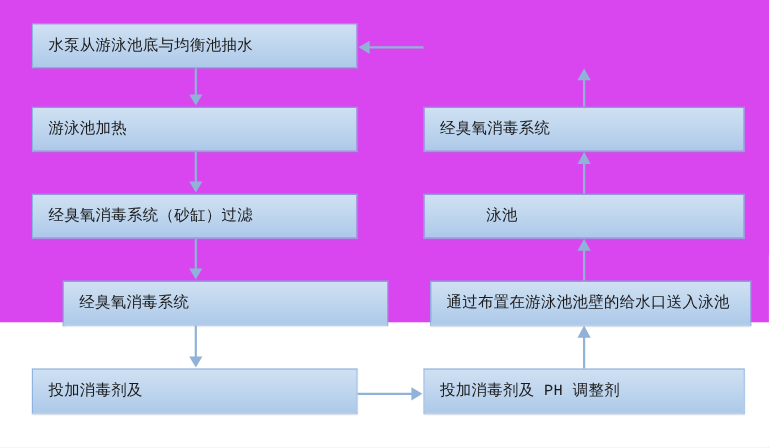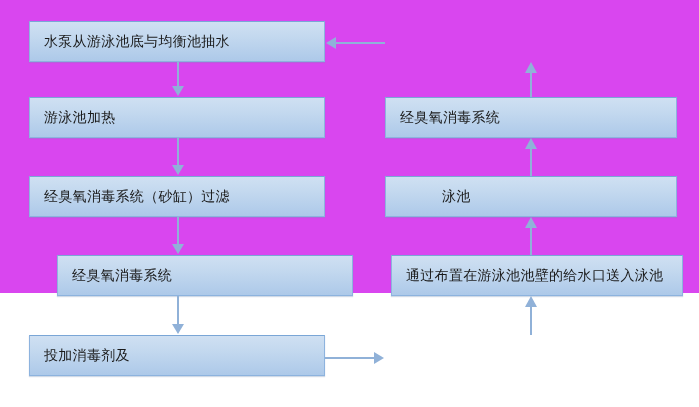--- a/index.html
+++ b/index.html
@@ -83,20 +83,23 @@
   </div>
 
   <div class="node" style="left:385px; top:176px; width:292px; height:41px;padding-left:42px;">
     <span class="node-label">泳池</span>
   </div>
 
   <div class="node" style="left:391px; top:255px; width:292px; height:41px;">
     <span class="node-label">通过布置在游泳池池壁的给水口送入泳池</span>
   </div>
 
+  <div class="node" style="left:385px; top:335px; width:292px; height:41px;">
+    <span class="node-label">投加消毒剂及 PH 调整剂</span>
+  </div>
 
   <svg class="conn" style="left:170px; top:62px; width:16px; height:35px;" viewBox="0 0 16 35">
     <line x1="8" y1="0" x2="8" y2="26"></line>
     <polygon points="8,34 2,24 14,24"></polygon>
   </svg>
 
   <svg class="conn" style="left:170px; top:138px; width:16px; height:38px;" viewBox="0 0 16 38">
     <line x1="8" y1="0" x2="8" y2="29"></line>
     <polygon points="8,37 2,27 14,27"></polygon>
   </svg>

